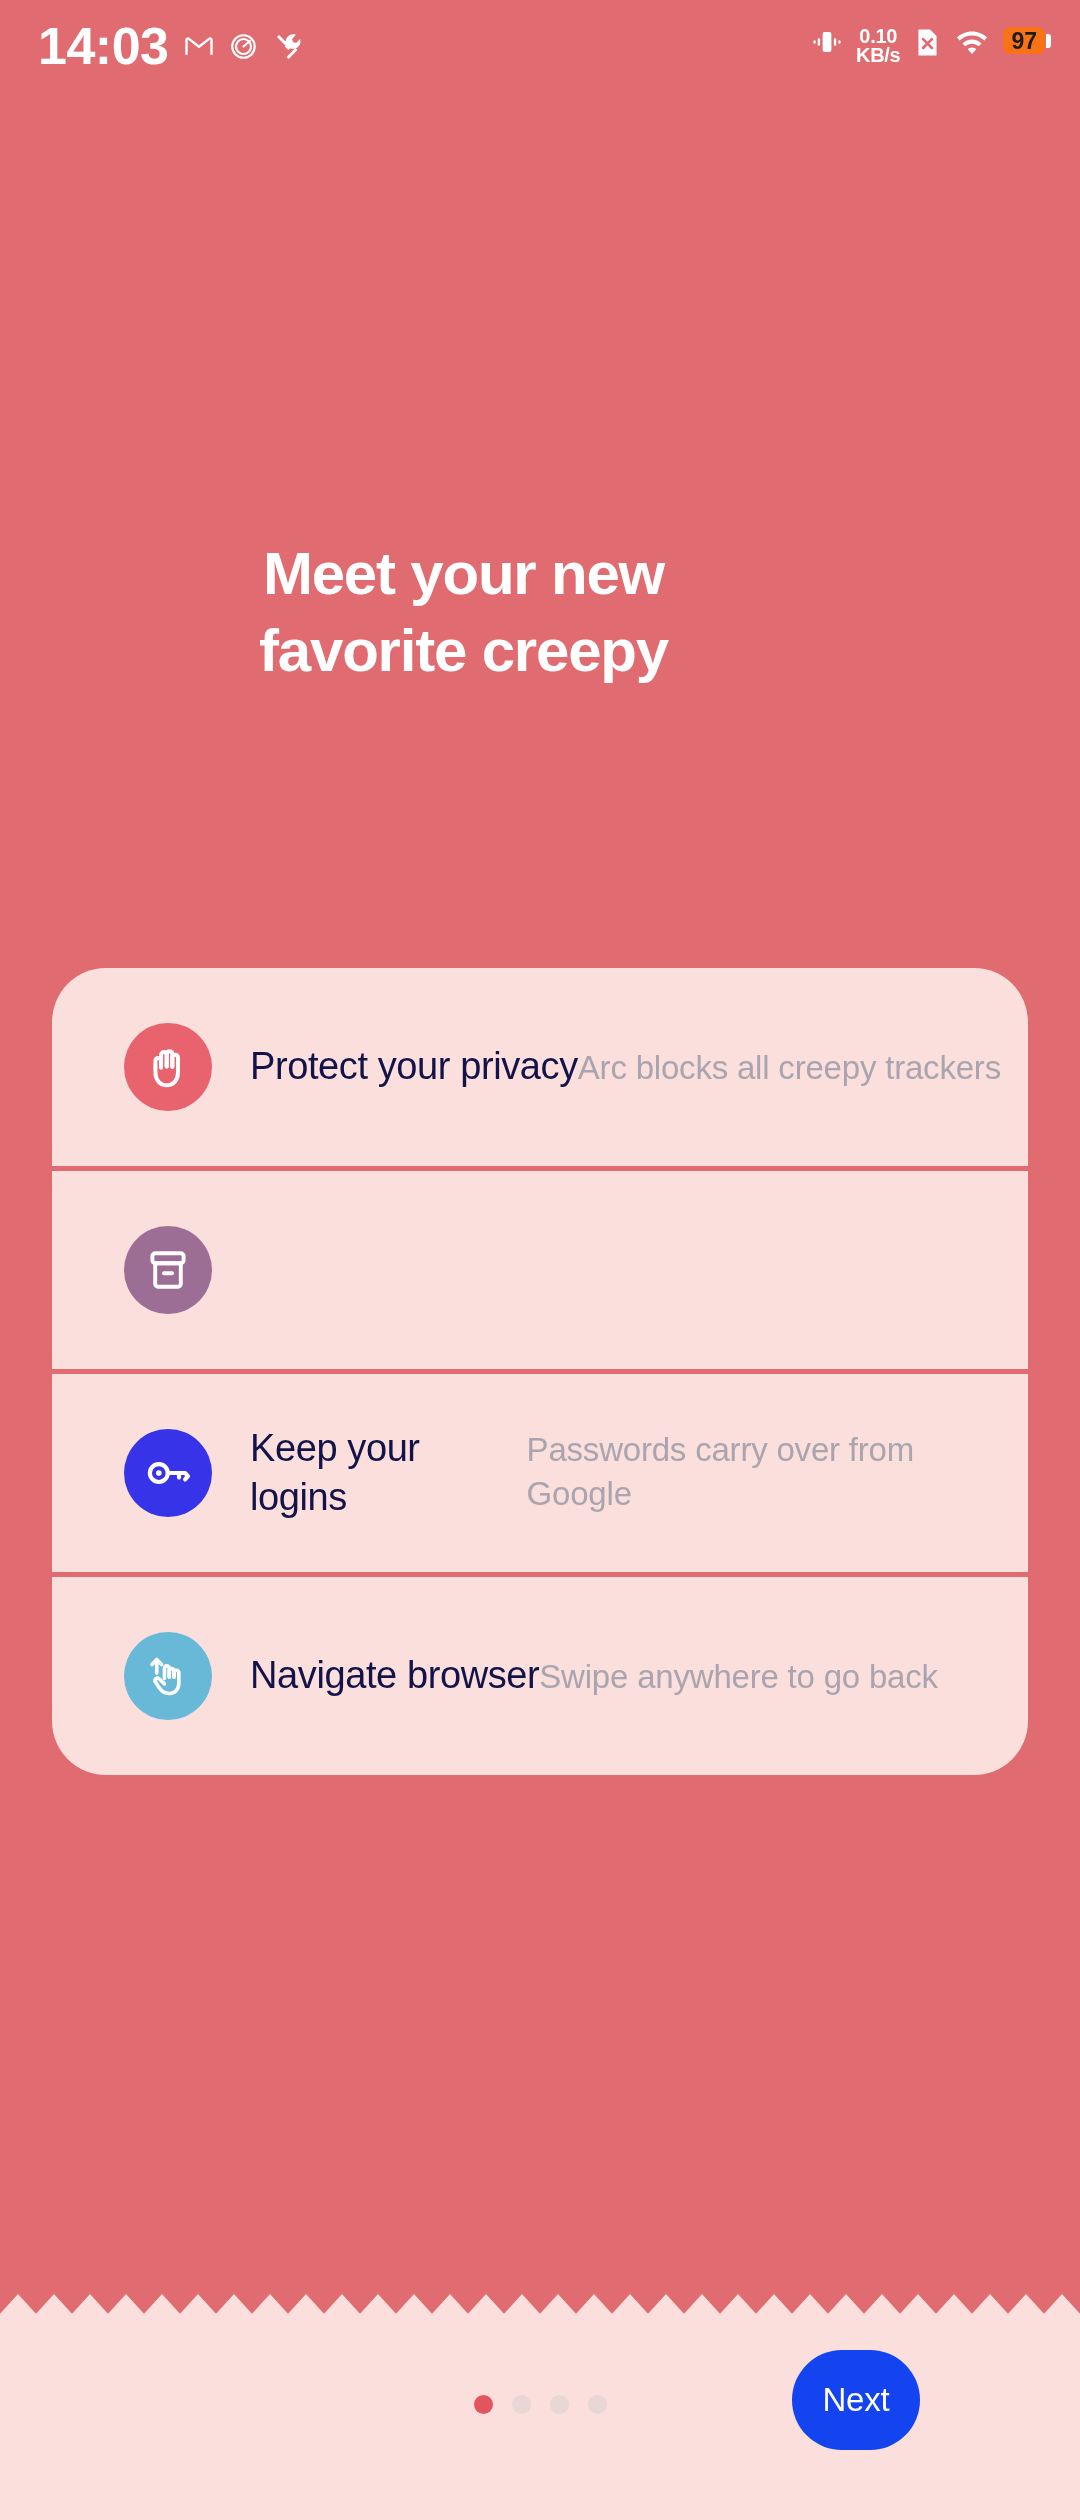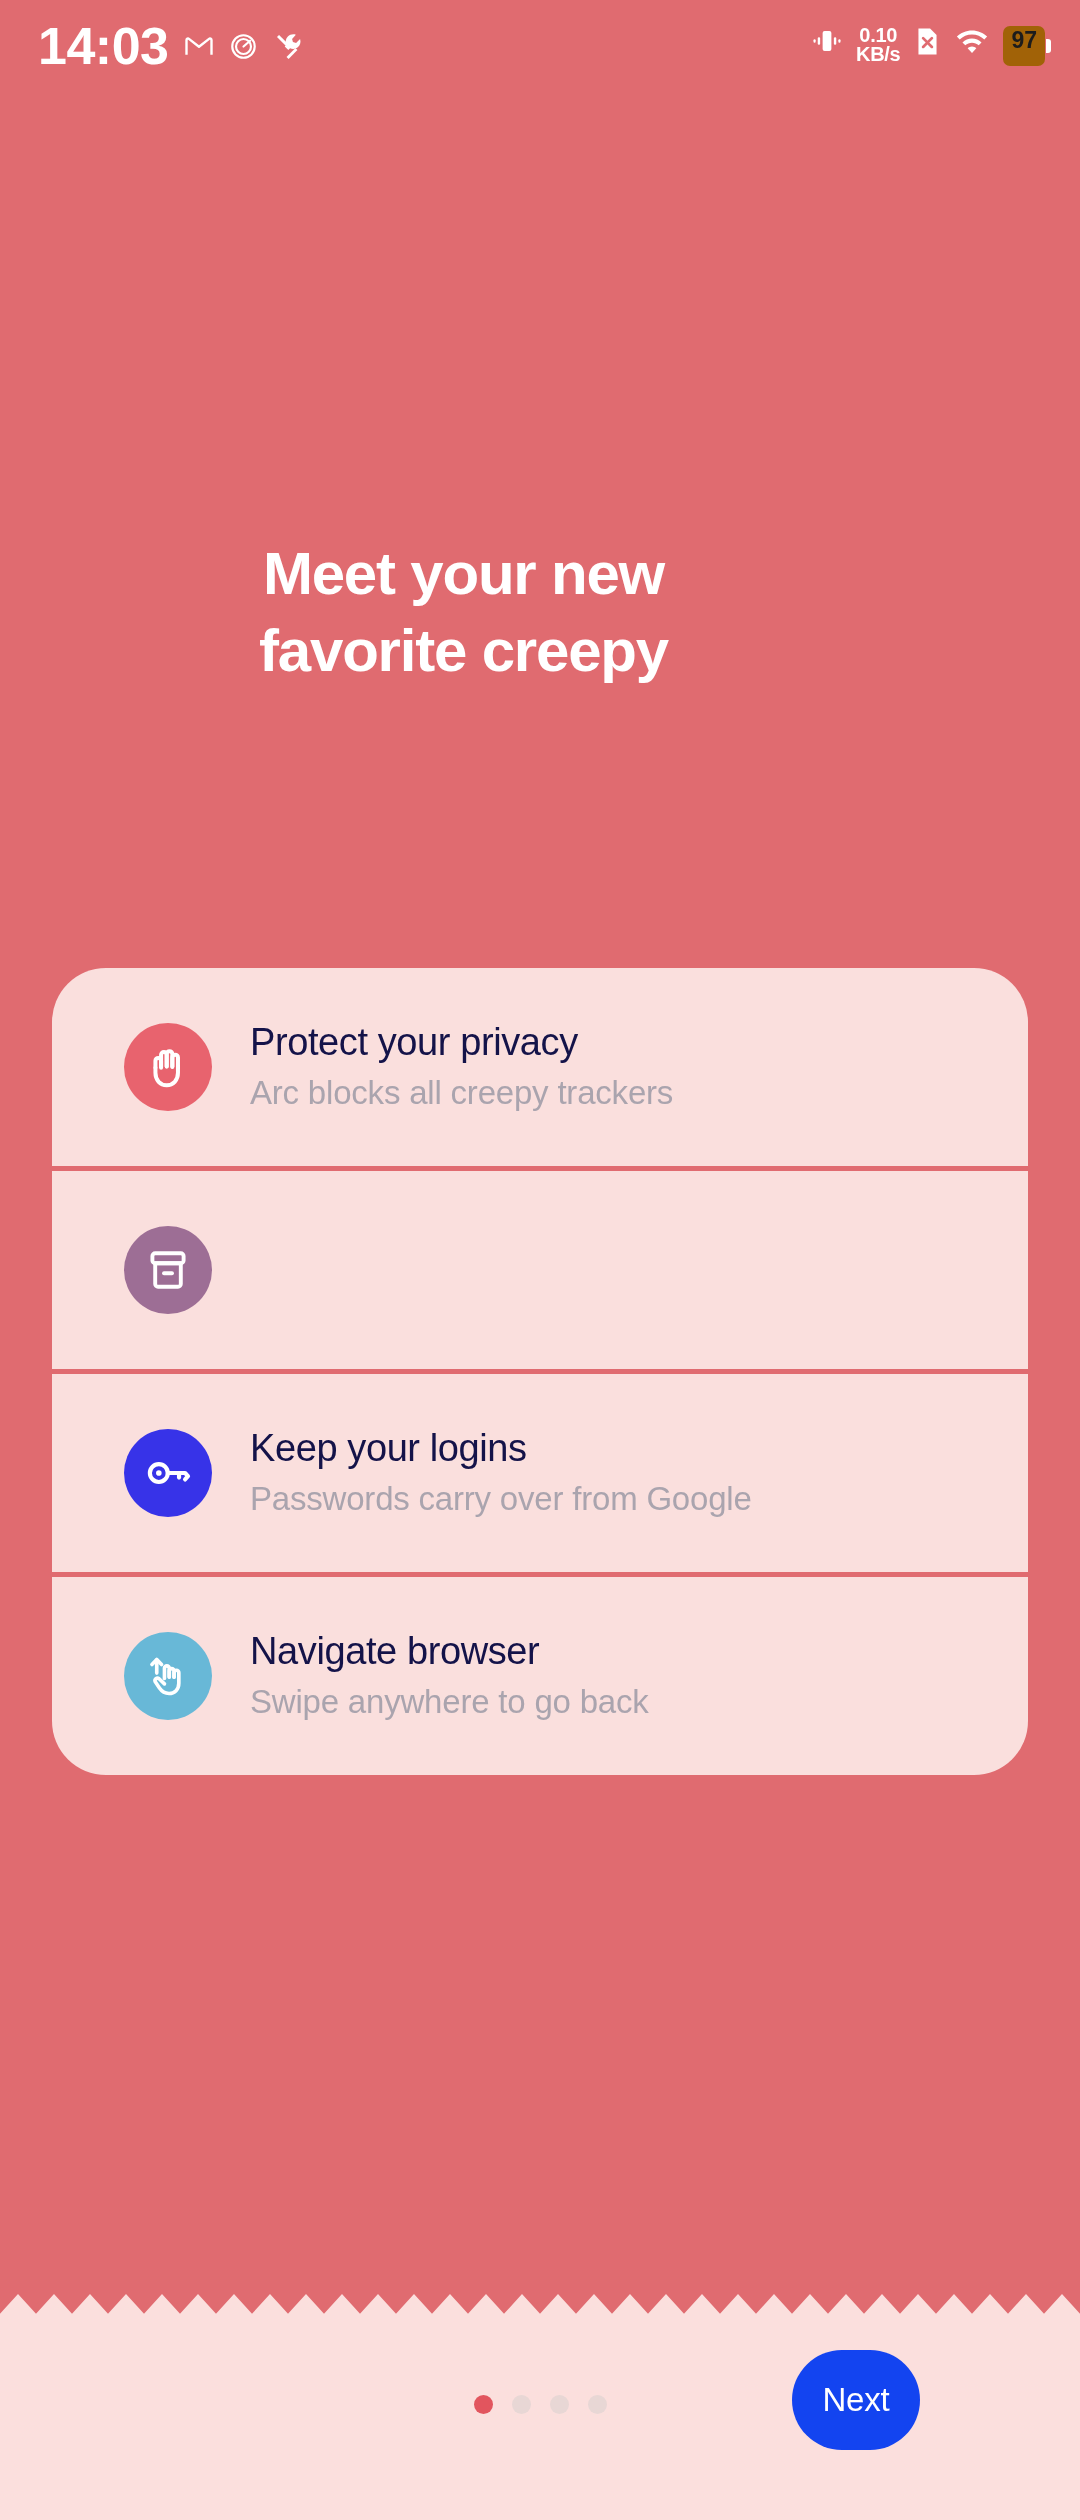--- a/index.html
+++ b/index.html
@@ -24,22 +24,22 @@
     color:#fff; font-size:52px; font-weight:700; letter-spacing:-0.5px;
     line-height:1;
   }
   .sb-icon{ display:inline-flex; align-items:center; justify-content:center; }
   #status-right{ display:flex; align-items:flex-start; gap:14px; }
   #net-speed{
     color:#fff; font-size:20px; font-weight:700; line-height:0.95;
     text-align:center; letter-spacing:-0.3px;
   }
   #battery-pill{
-    background:#a16207; color:#1c1c1c; font-size:23px; font-weight:700;
-    border-radius:7px; padding:2px 8px 14px; line-height:1.05;
+    background:#f97316; color:#1c1c1c; font-size:23px; font-weight:700;
+    border-radius:7px; padding:2px 8px 1px; line-height:1.05;
     position:relative; margin-right:5px;
   }
   #battery-pill:after{
     content:""; position:absolute; right:-6px; top:50%;
     transform:translateY(-50%);
     width:5px; height:14px; background:#fff; border-radius:0 3px 3px 0;
   }
 
   
   #headline{
@@ -64,21 +64,21 @@
     height:198px;
     display:flex; align-items:center;
     padding-left:72px;
   }
   .fc-icon{
     width:88px; height:88px; min-width:88px;
     border-radius:50%;
     display:flex; align-items:center; justify-content:center;
     margin-right:38px;
   }
-  .fc-text{ display:flex; flex-direction:column; justify-content:center; }
+  .fc-text{ display:flex; flex-direction:row; justify-content:center; }
   .fc-title{
     color:#141349; font-size:38px; font-weight:400;
     letter-spacing:-0.4px; line-height:1.3;
   }
   .fc-sub{
     color:#aaa4ae; font-size:33px; font-weight:400;
     letter-spacing:-0.2px; line-height:1.35; margin-top:4px;
   }
 
   

